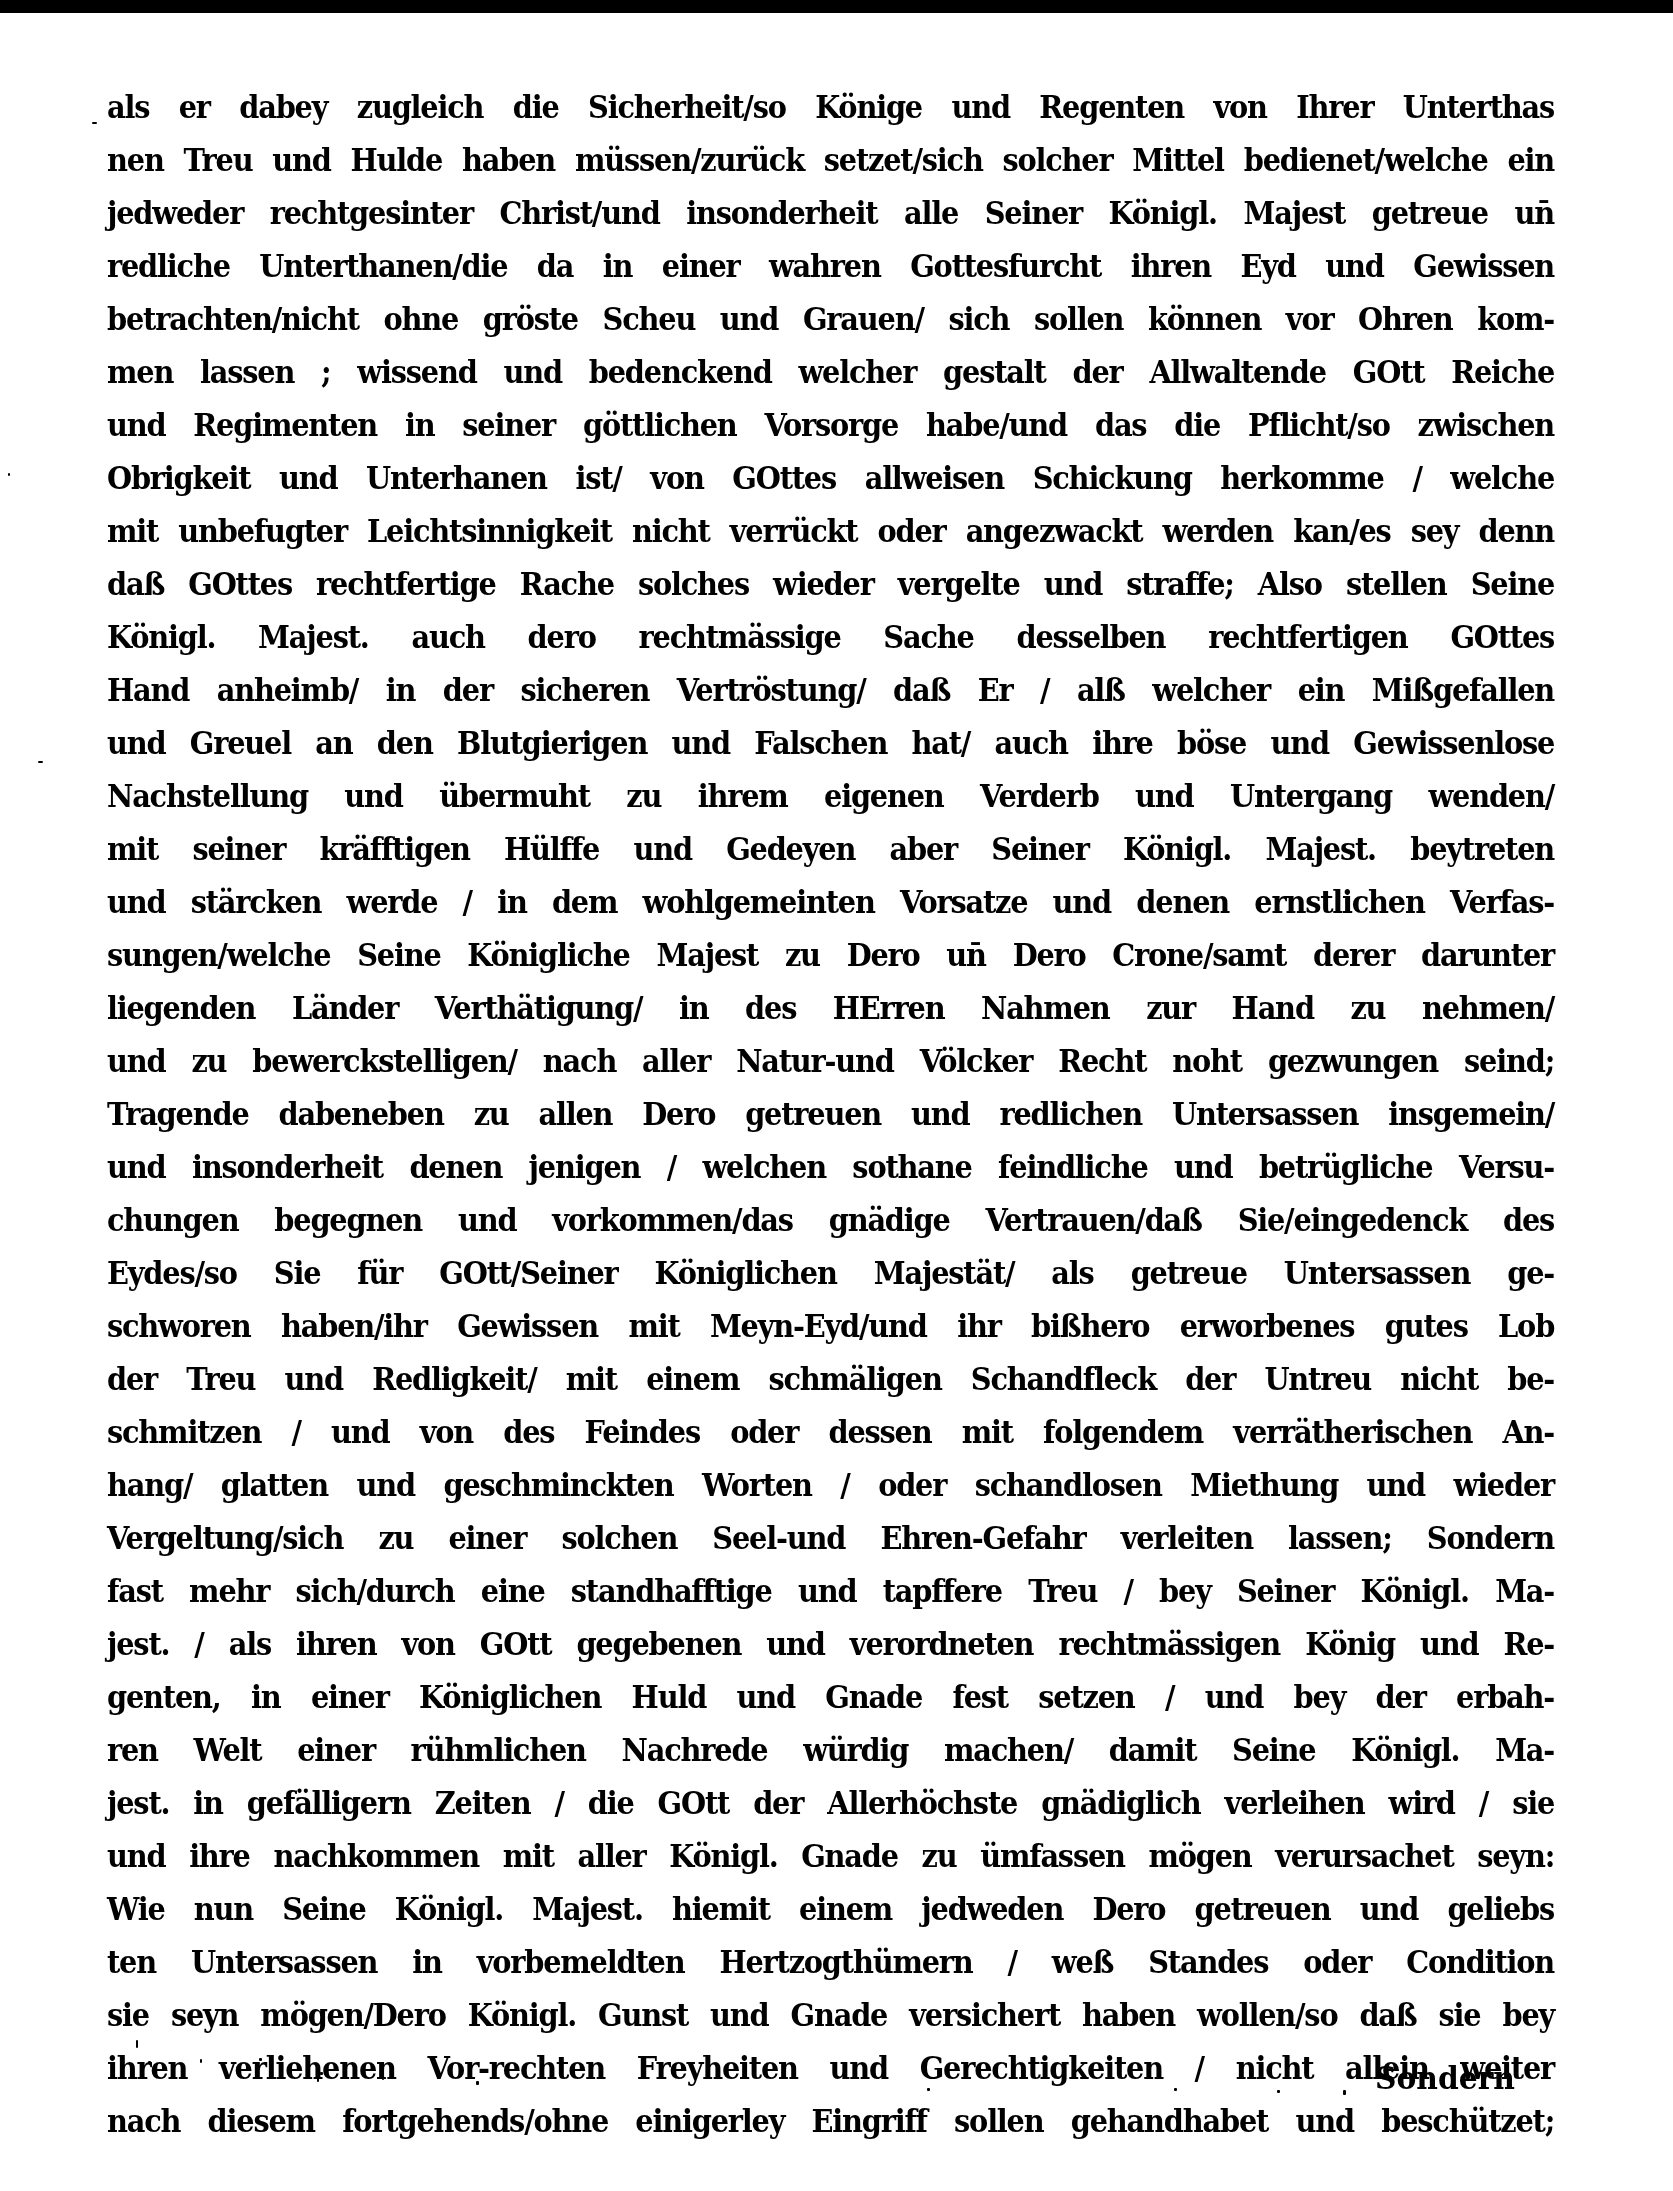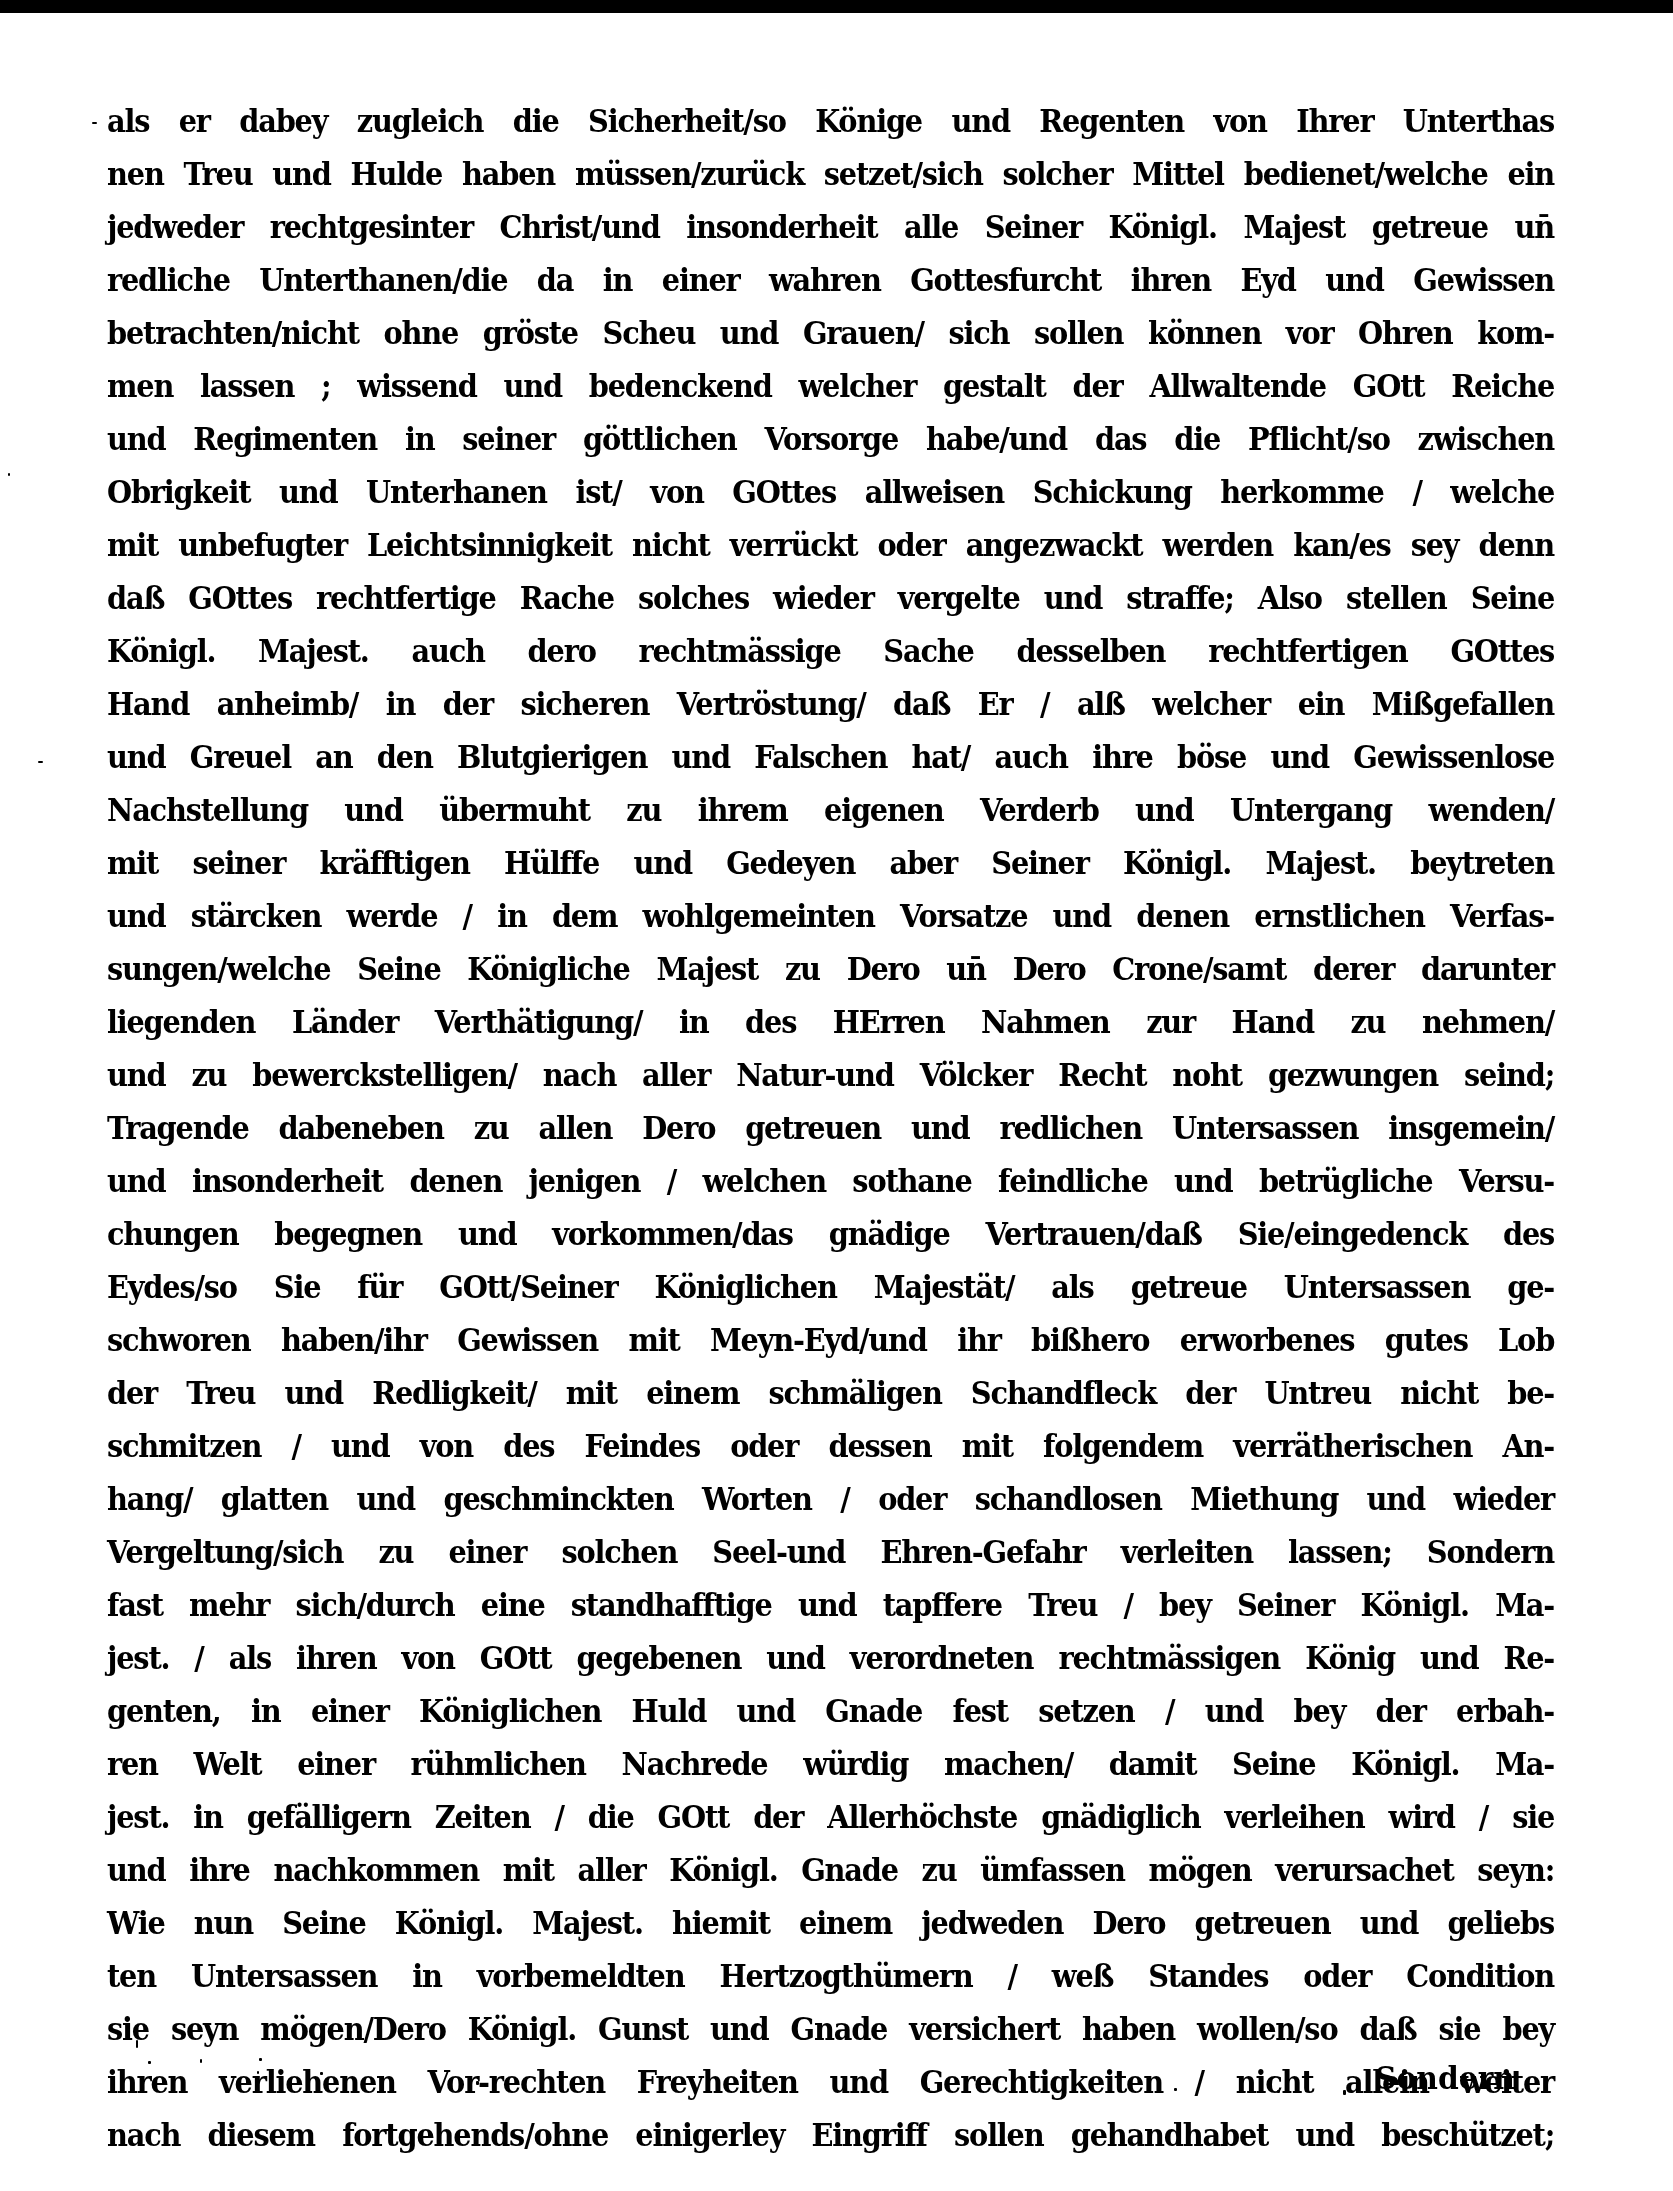--- a/index.html
+++ b/index.html
@@ -18,21 +18,21 @@
       position: absolute;
       left: 0;
       top: 0;
       width: 1674px;
       height: 13.3px;
       background: #000000;
     }
     .page {
       position: absolute;
       left: 107px;
-      top: 95px;
+      top: 81px;
       width: 1448px;
     }
     .line {
       display: block;
       height: 53px;
       line-height: 53px;
       font-family: "DejaVu Serif", "Liberation Serif", serif;
       font-weight: bold;
       font-size: 31px;
       letter-spacing: -1.3px;

